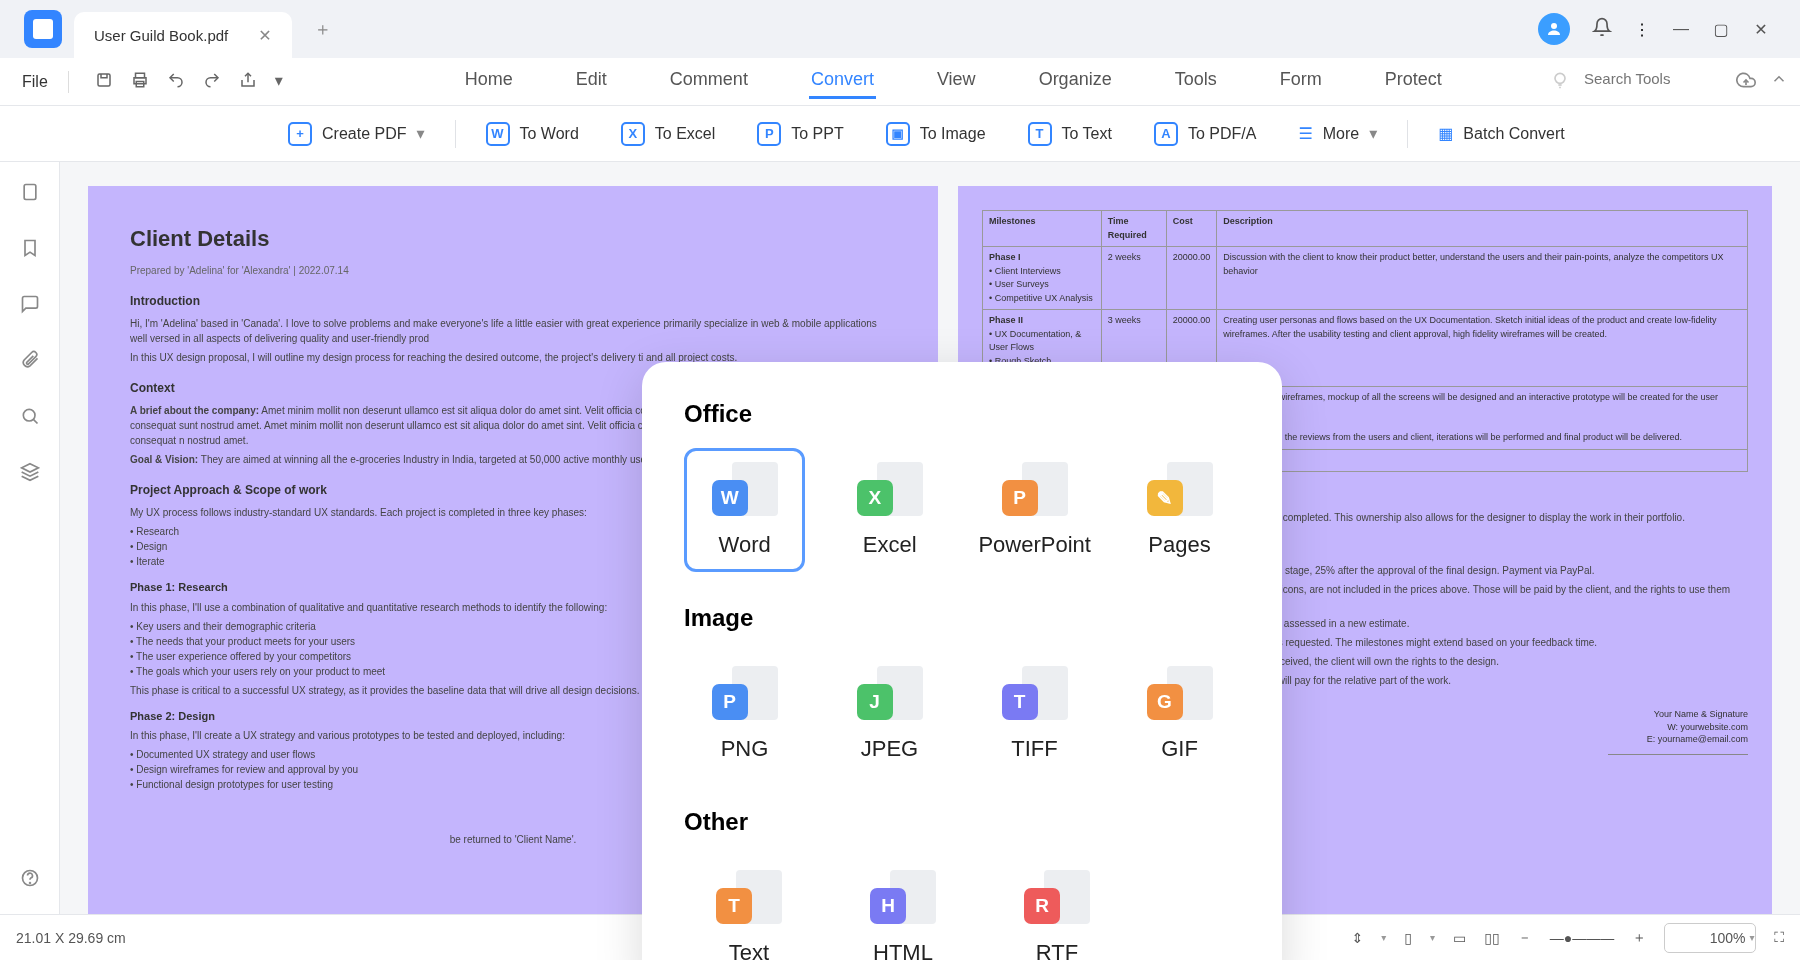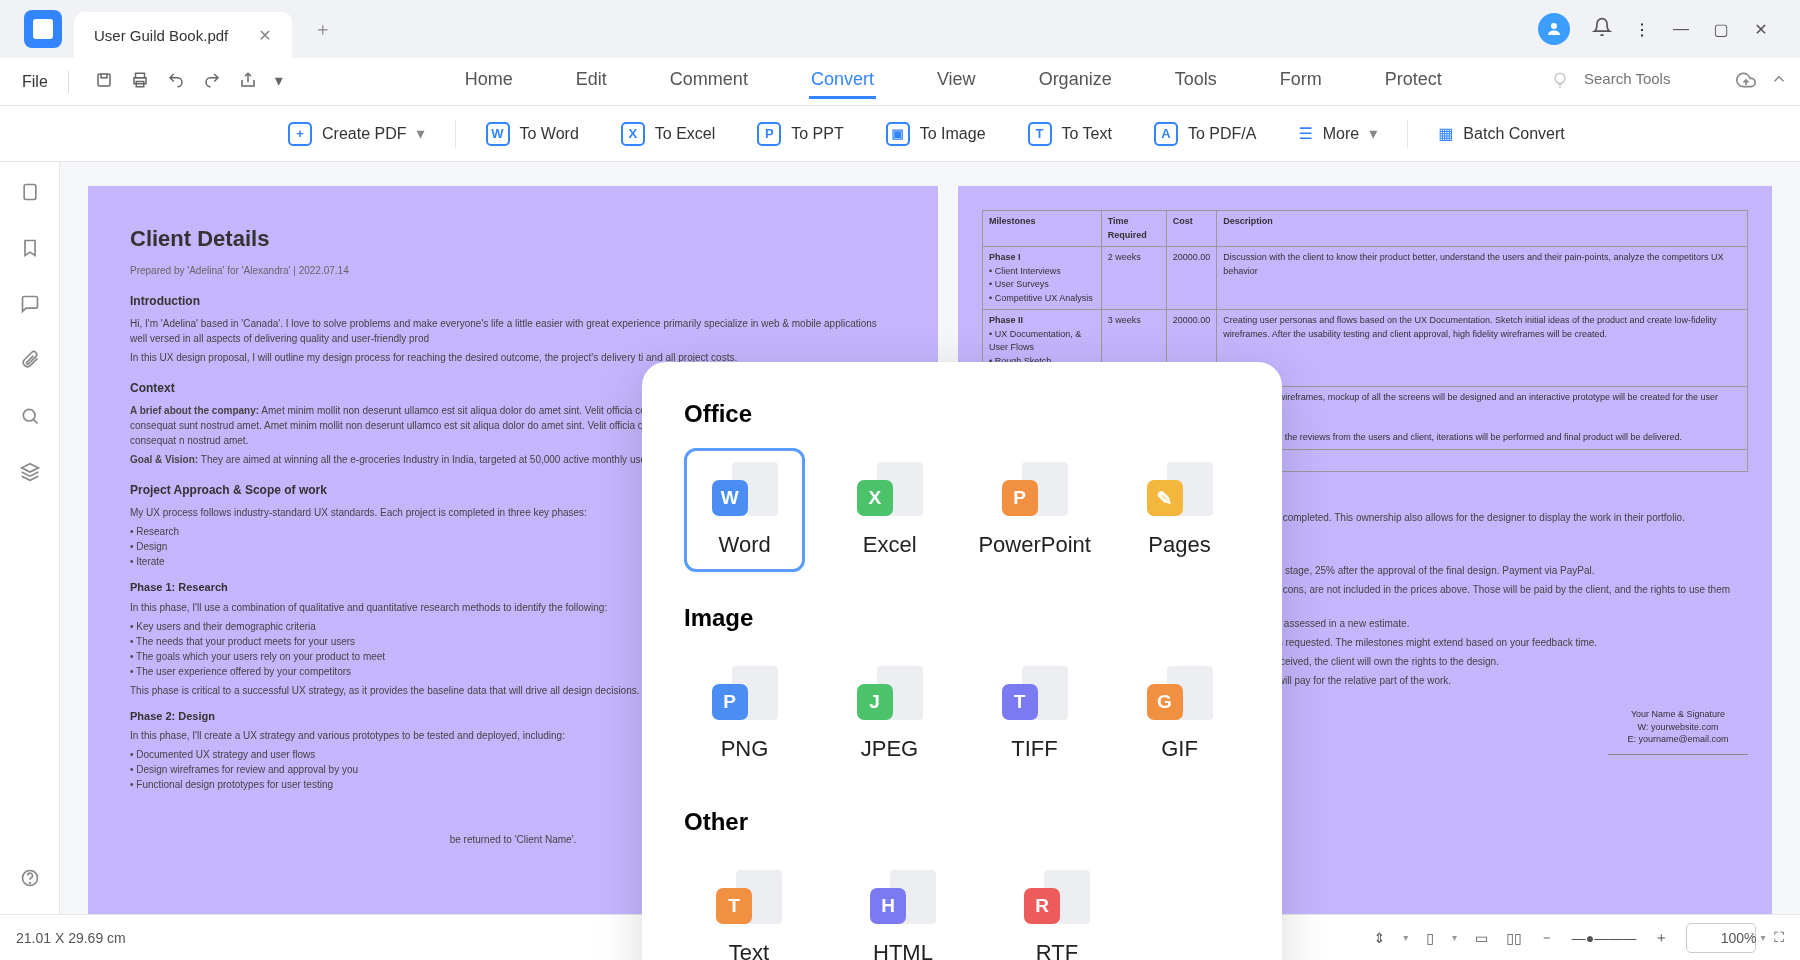--- a/index.html
+++ b/index.html
@@ -50,21 +50,21 @@
 .popup-card.selected { border: 3px solid #5a9bff; }
 .card-icon-wrap { width: 66px; height: 56px; position: relative; }
 .card-icon-bg { position: absolute; right: 0; top: 0; width: 46px; height: 54px; background: #eceef1; border-radius: 4px; }
 .card-icon-fg { position: absolute; left: 0; bottom: 2px; width: 36px; height: 36px; border-radius: 7px; display: flex; align-items: center; justify-content: center; color: #fff; font-size: 19px; font-weight: 700; }
 .card-label { font-size: 22px; color: #222; }
 .statusbar { position: absolute; bottom: 0; left: 0; right: 0; height: 46px; background: #fff; border-top: 1px solid #e5e7eb; display: flex; align-items: center; padding: 0 16px; font-size: 14px; color: #555; }
 .sb-dims { font-size: 14px; }
 .sb-center { position: absolute; left: 50%; transform: translateX(-50%); display: flex; align-items: center; gap: 14px; }
 .page-input { width: 68px; height: 30px; border: 1px solid #ccc; border-radius: 5px; text-align: center; font-size: 14px; }
 .sb-right { margin-left: auto; display: flex; align-items: center; gap: 18px; }
-.zoom-box { width: 70px; height: 30px; border: 1px solid #ccc; border-radius: 5px; display: flex; align-items: center; justify-content: center; font-size: 14px; padding-left: 44px; }
+.zoom-box { width: 92px; height: 30px; border: 1px solid #ccc; border-radius: 5px; display: flex; align-items: center; justify-content: center; font-size: 14px; padding-left: 44px; }
 .sig-cols { display: flex; justify-content: space-between; margin-top: 20px; font-size: 9px; }
 .sig-left, .sig-right { width: 140px; }
 .sig-left div, .sig-right div { line-height: 1.4; }
 .sig-line { border-bottom: 1px solid #888; margin-top: 8px; }
 </style>
 </head>
 <body>
 
 <div class="titlebar">
   <div class="app-icon">
@@ -237,22 +237,22 @@
       <p><b>Goal &amp; Vision:</b><span> They are aimed at winning all the e-groceries Industry in India, targeted at 50,000 active monthly users 25,000  registered users.</span></p>
       <h2>Project Approach &amp; Scope of work</h2>
       <p>My UX process follows industry-standard UX standards. Each project is completed in three key phases:</p>
       <li>• Research</li>
       <li>• Design</li>
       <li>• Iterate</li>
       <h3>Phase 1: Research</h3>
       <p>In this phase, I'll use a combination of qualitative and quantitative research methods to identify the following:</p>
       <li>• Key users and their demographic criteria</li>
       <li>• The needs that your product meets for your users</li>
+      <li>• The user experience offered by your competitors</li>
       <li>• The goals which your users rely on your product to meet</li>
-      <li>• The user experience offered by your competitors</li>
       <p>This phase is critical to a successful UX strategy, as it provides the baseline data that will drive all design decisions.</p>
       <h3>Phase 2: Design</h3>
       <p>In this phase, I'll create a UX strategy and various prototypes to be tested and deployed, including:</p>
       <li>• Documented UX strategy and user flows</li>
       <li>• Design wireframes for review and approval by you</li>
       <li>• Functional design prototypes for user testing</li>
       <p style="margin-top:40px;text-align:center">be returned to 'Client Name'.</p>
     </div>
 
     <div class="page" style="padding:24px">
@@ -299,21 +299,21 @@
       <p>Resources needed for the design, such as fonts, stock photos, and icons, are not included in the prices above. Those will be paid by the client, and the rights to use them shall be theirs.</p>
       <p>New components that are not described in the scope of work will be assessed in a new estimate.</p>
       <p>Business day count starts only after the client provides all resources requested. The milestones might extend based on your feedback time.</p>
       <p>Usage rights: After the work is completed and payment has been received, the client will own the rights to the design.</p>
       <p>In case of project cancellation after the work has started, the client will pay for the relative part of the work.</p>
       <div class="sig-cols">
         <div class="sig-left">
             <div>Client's Signature and Date</div>
             <div class="sig-line"></div>
           </div>
-        <div class="sig-right" style="text-align:center">
+        <div class="sig-right" style="text-align:right">
             <div>Your Name &amp; Signature</div>
             <div>W: yourwebsite.com</div>
             <div>E: yourname@email.com</div>
             <div class="sig-line"></div>
           </div>
       </div>
     </div>
 
     <div class="popup">
       <div class="popup-section-title">Office</div>

